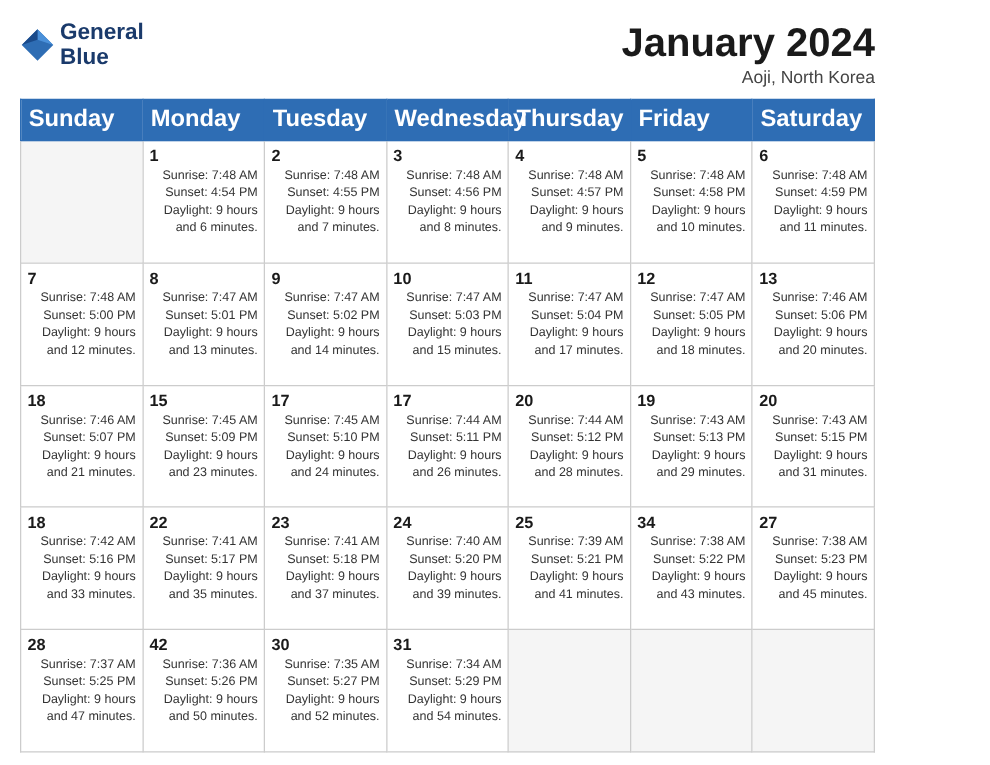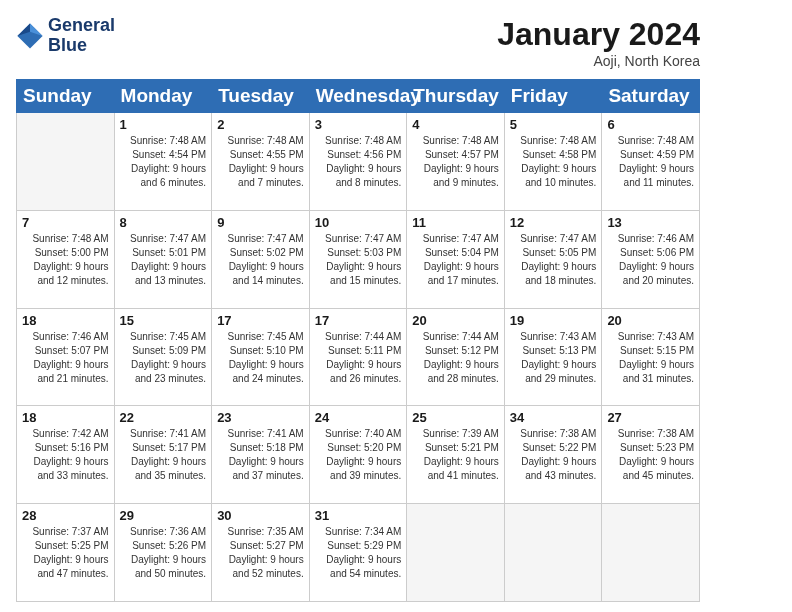--- a/index.html
+++ b/index.html
@@ -244,21 +244,21 @@
             <div class="day-number">27</div>
             <div class="cell-info">Sunrise: 7:38 AM<br>Sunset: 5:23 PM<br>Daylight: 9 hours and 45 minutes.</div>
           </td>
         </tr>
         <tr>
           <td>
             <div class="day-number">28</div>
             <div class="cell-info">Sunrise: 7:37 AM<br>Sunset: 5:25 PM<br>Daylight: 9 hours and 47 minutes.</div>
           </td>
           <td>
-            <div class="day-number">29</div>
+            <div class="day-number">42</div>
             <div class="cell-info">Sunrise: 7:36 AM<br>Sunset: 5:26 PM<br>Daylight: 9 hours and 50 minutes.</div>
           </td>
           <td>
             <div class="day-number">30</div>
             <div class="cell-info">Sunrise: 7:35 AM<br>Sunset: 5:27 PM<br>Daylight: 9 hours and 52 minutes.</div>
           </td>
           <td>
             <div class="day-number">31</div>
             <div class="cell-info">Sunrise: 7:34 AM<br>Sunset: 5:29 PM<br>Daylight: 9 hours and 54 minutes.</div>
           </td>

